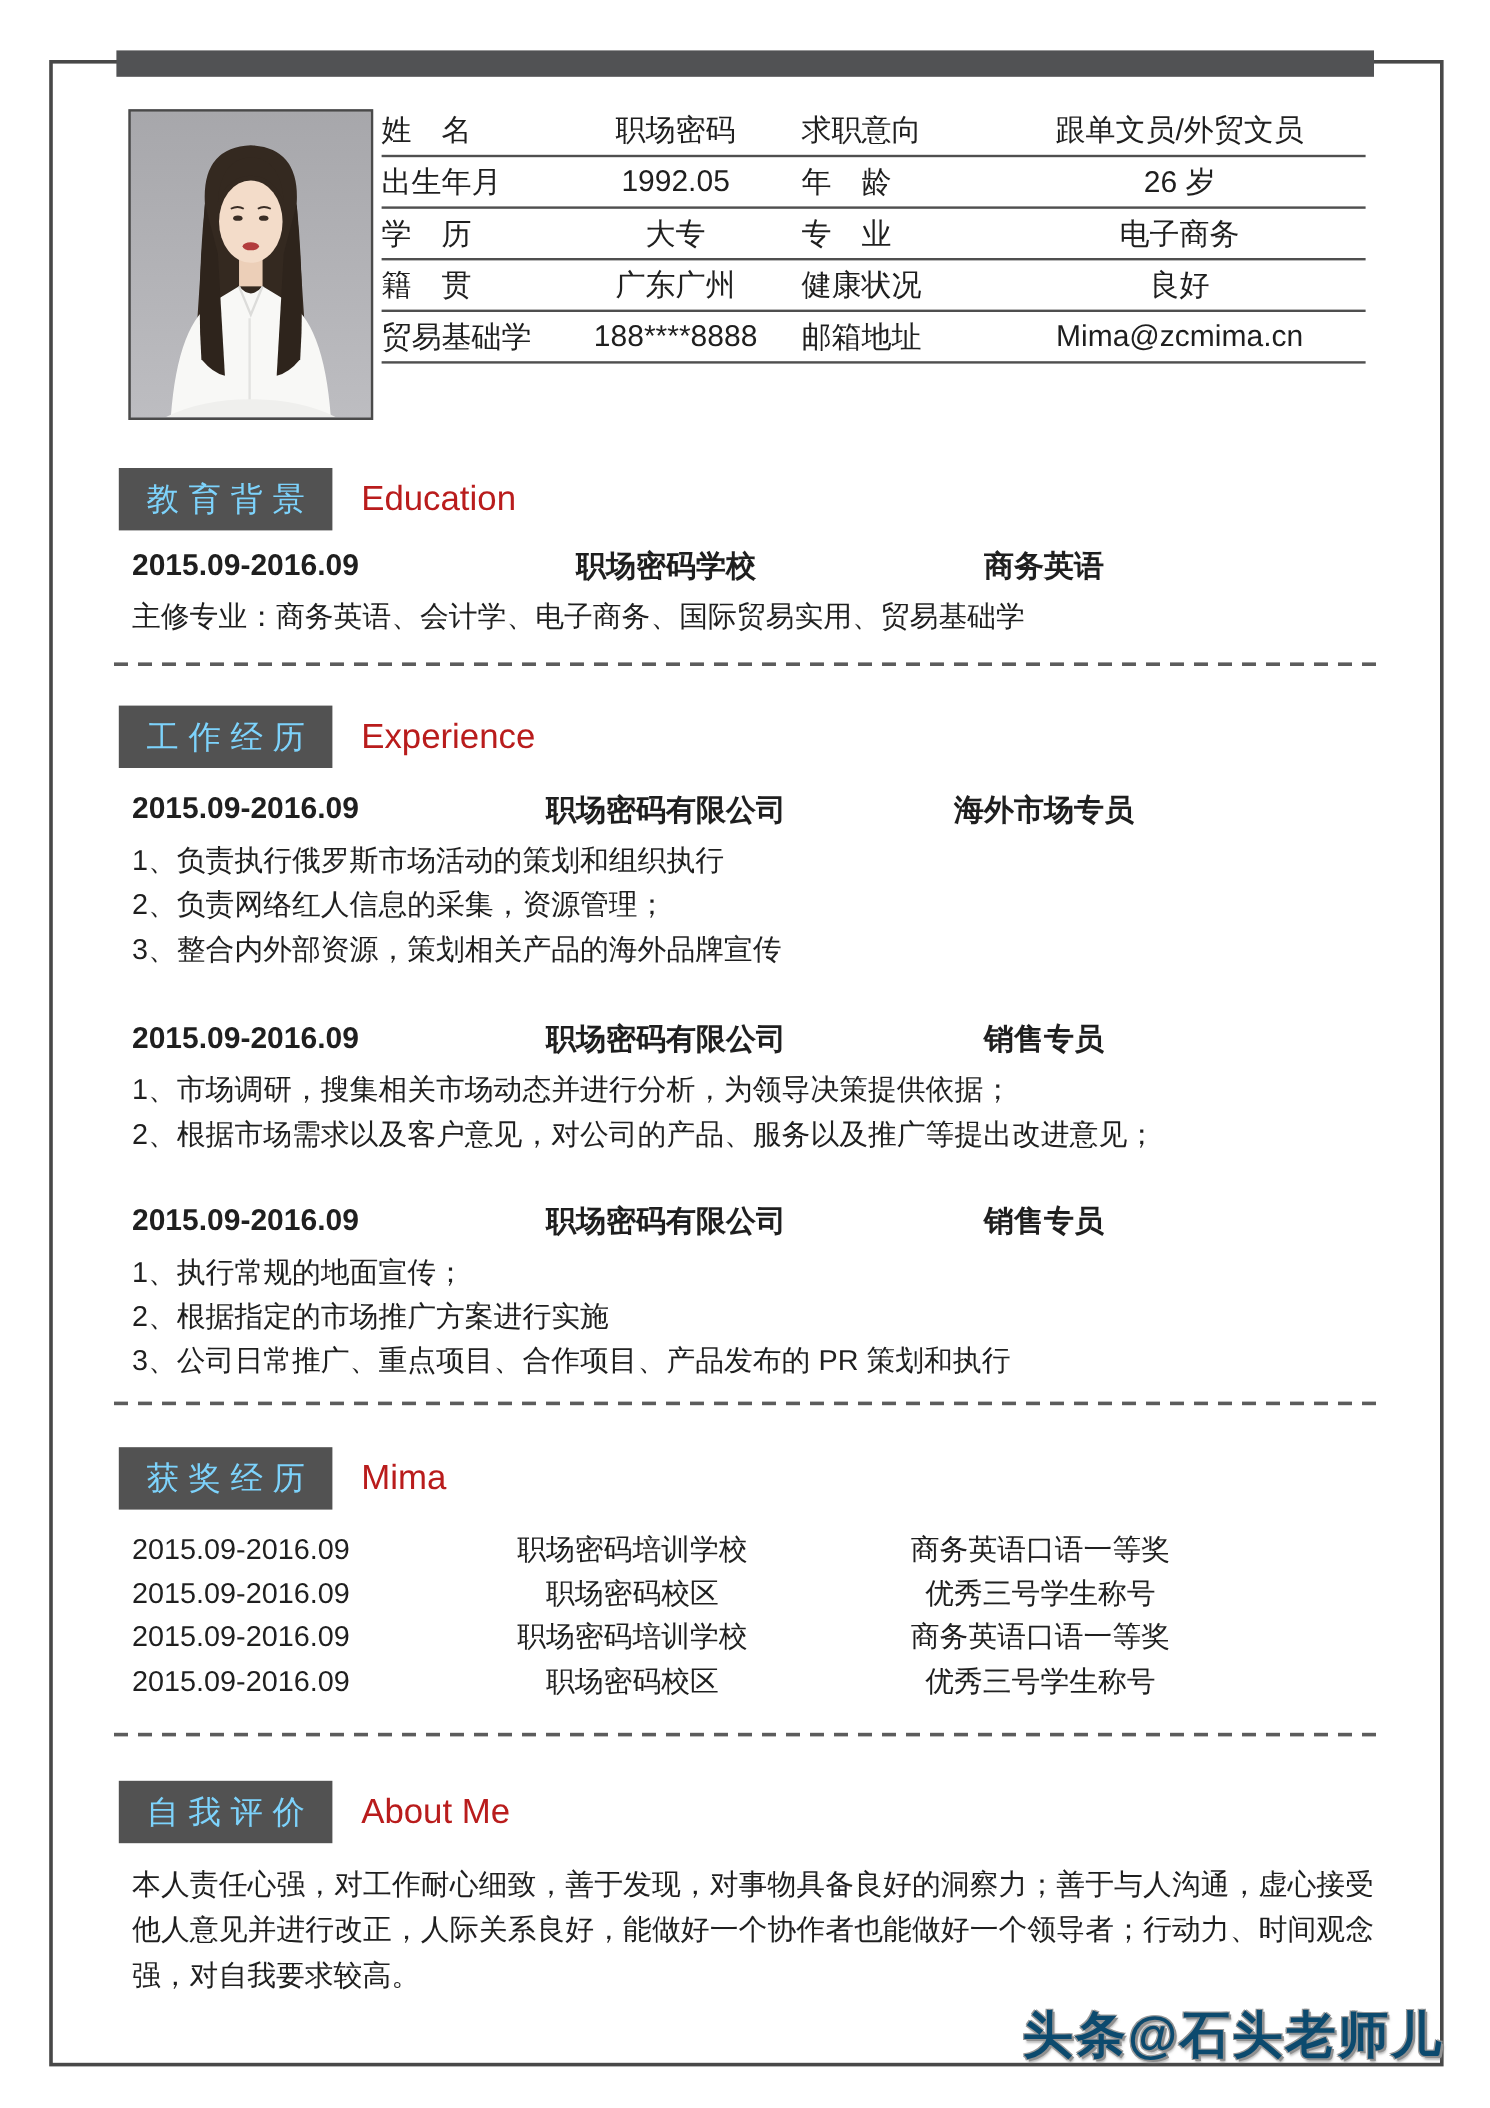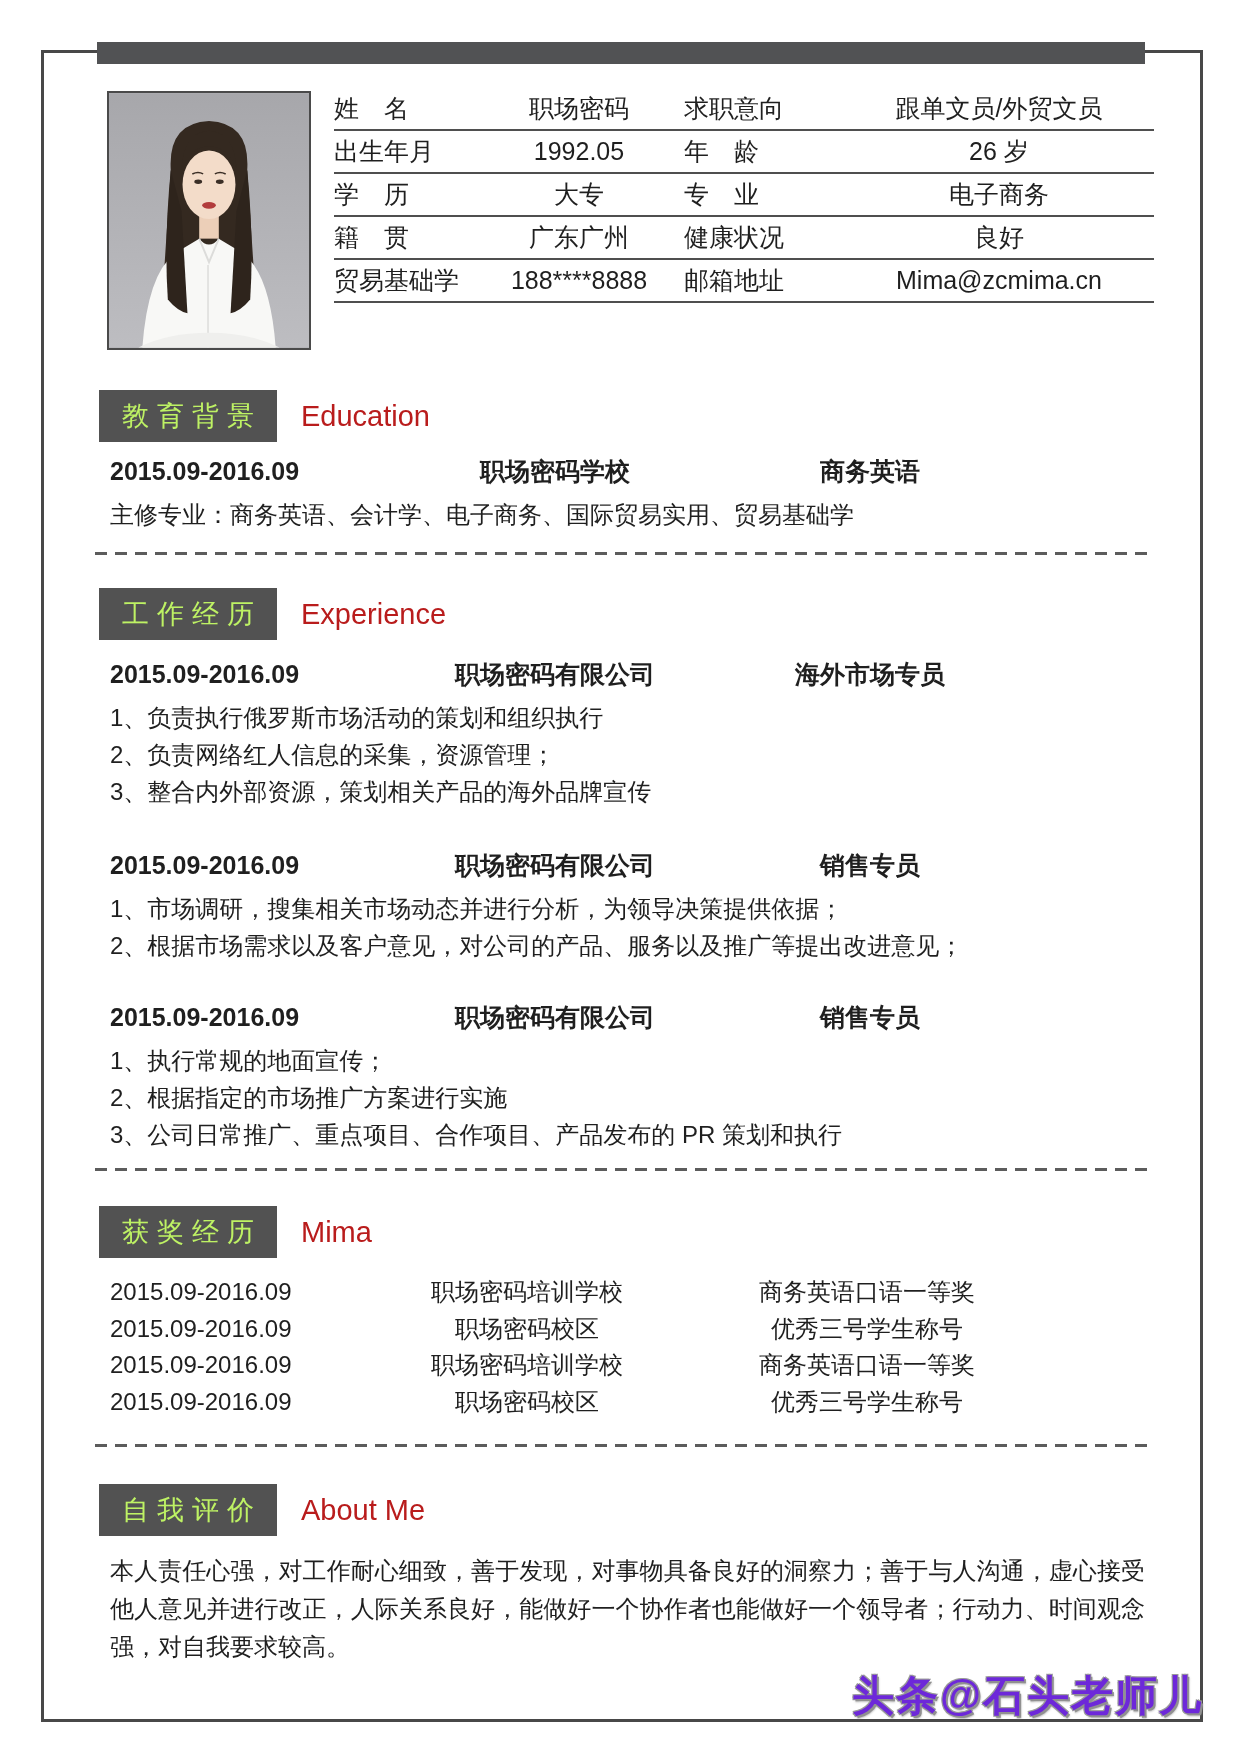--- a/index.html
+++ b/index.html
@@ -12,31 +12,31 @@
 
   
   .page-border{left:41px;top:50px;width:1162px;height:1672px;border:3px solid #484848;box-sizing:border-box;}
   .top-bar{left:97px;top:42px;width:1048px;height:22px;background:#515254;}
 
   
   .photo{left:107px;top:91px;width:204px;height:259px;border:2px solid #4a4a4a;box-sizing:border-box;overflow:hidden;background:#aeaeb2;}
   .photo svg{display:block;width:100%;height:100%;}
 
   
-  .profile{left:334px;top:88px;width:820px;font-size:25px;font-weight:500;}
+  .profile{left:318px;top:88px;width:820px;font-size:25px;font-weight:500;}
   .p-row{display:flex;align-items:center;height:41px;border-bottom:2px solid #4f4f4f;}
   .p-l{width:140px;text-align:left;}
   .p-v{width:210px;text-align:center;}
   .p-l2{width:160px;text-align:left;}
   .p-v2{flex:1;text-align:center;}
   .p-vw{flex:1;text-align:center;padding-right:70px;}
 
   
   .sec-head{display:flex;align-items:center;left:99px;}
-  .sec-box{width:178px;height:52px;background:#525252;color:#bef264;font-size:27px;
+  .sec-box{width:178px;height:52px;background:#525252;color:#7dd3fc;font-size:27px;
            letter-spacing:8px;display:flex;align-items:center;justify-content:center;
            padding-left:8px;box-sizing:border-box;flex:none;}
   .sec-en{font-size:29px;color:#b91c1c;margin-left:24px;white-space:nowrap;}
 
   
   .entry{display:flex;font-weight:bold;font-size:25px;height:38px;align-items:center;}
   .e-date{width:300px;}
   .e-org{width:290px;text-align:center;}
   .e-role{width:340px;text-align:center;}
 
@@ -54,21 +54,21 @@
   .a-row{display:flex;line-height:36.5px;}
   .a-date{width:252px;text-align:left;}
   .a-org{width:330px;text-align:center;}
   .a-award{width:350px;text-align:center;}
 
   
   .about-text{left:110px;top:1552px;width:1035px;font-size:24px;line-height:38px;text-align:justify;}
 
   
   .watermark{left:852px;top:1668px;font-size:42px;font-weight:bold;letter-spacing:2px;
-             color:#6d28d9;white-space:nowrap;z-index:5;
+             color:#0c4a6e;white-space:nowrap;z-index:5;
              text-shadow:2px 2px 0 #909090,-1px -1px 0 #9a9a9a,1px -1px 0 #9a9a9a,-1px 1px 0 #9a9a9a,2px 3px 2px rgba(120,120,120,.5);}
 </style>
 </head>
 <body>
 
 <div class="abs page-border"></div>
 <div class="abs top-bar"></div>
 
 <div class="abs photo">
   <svg viewBox="0 0 204 259" aria-hidden="true">

